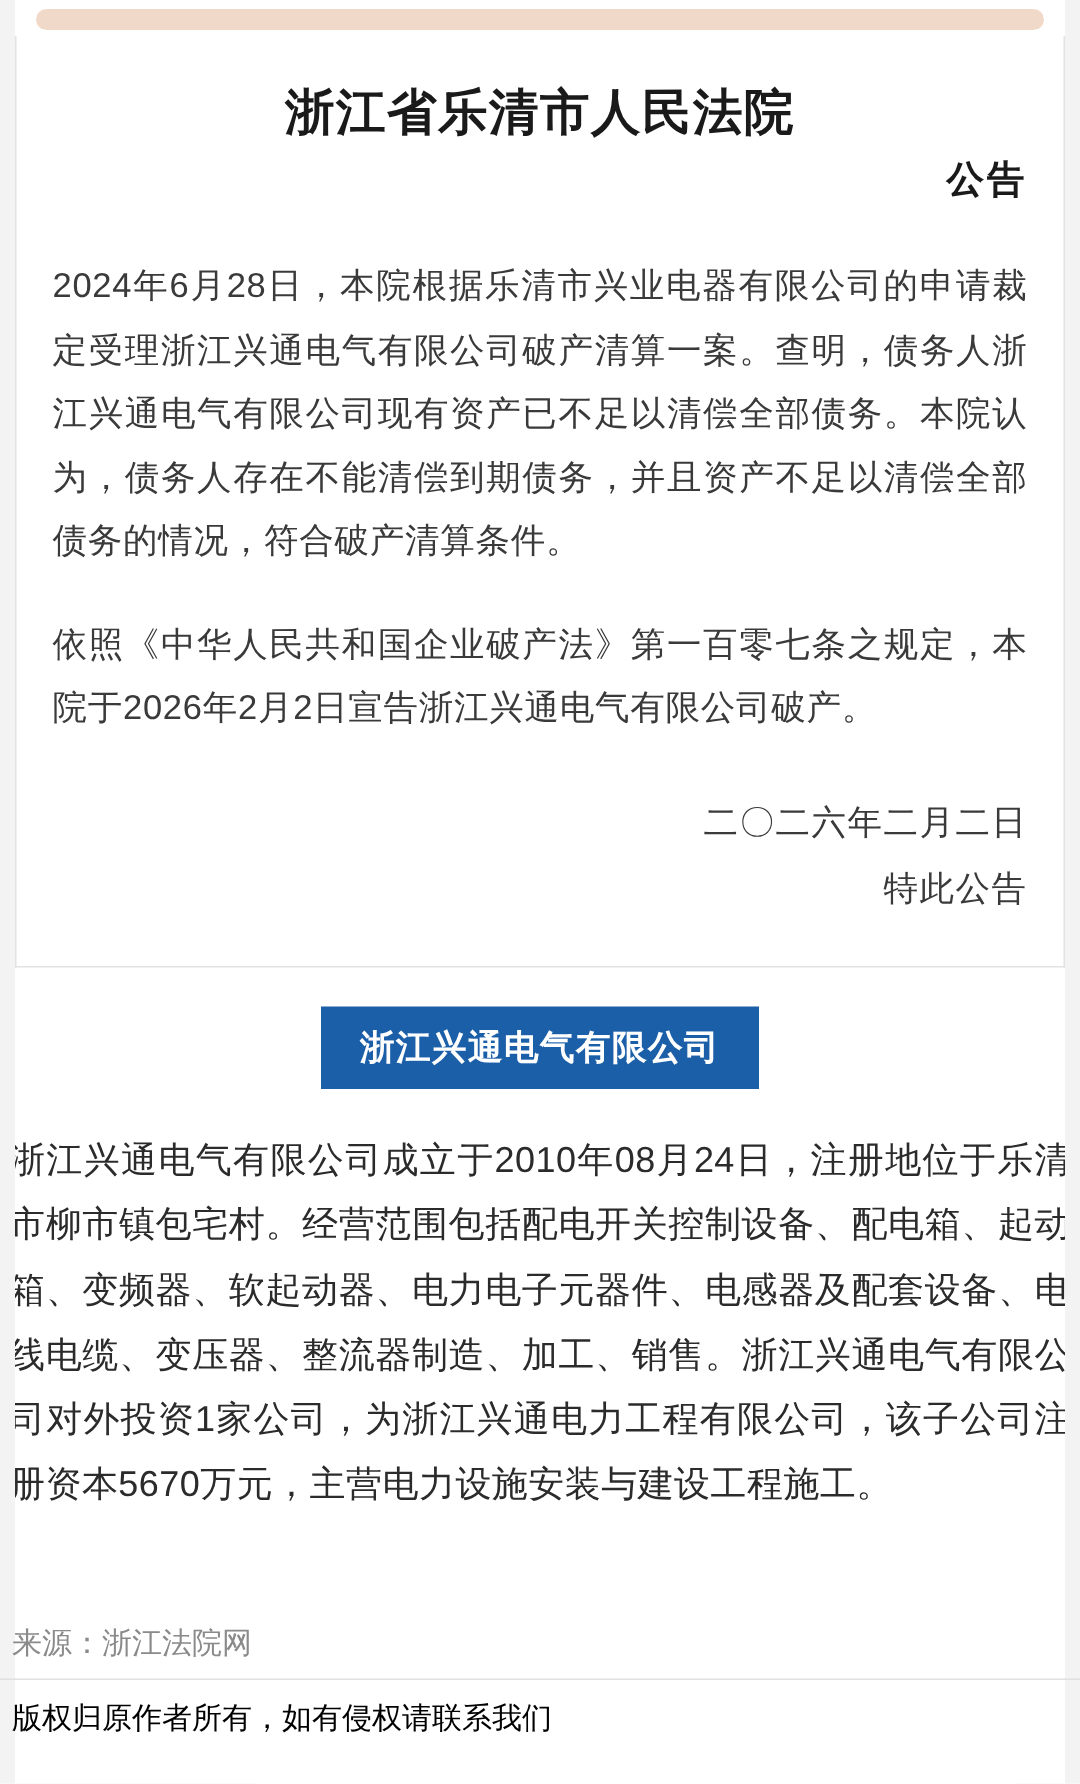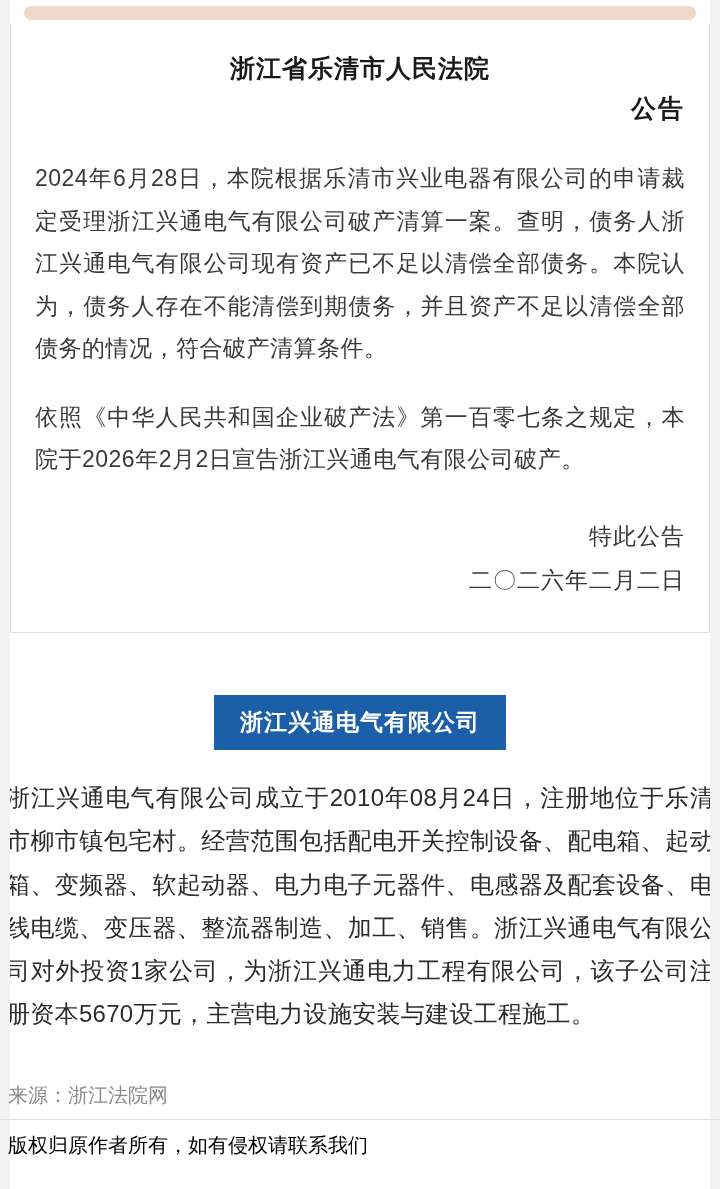--- a/index.html
+++ b/index.html
@@ -54,21 +54,21 @@
     position: relative;
     background: #ffffff;
     border: 1px solid #e2e2e2;
     border-top: none;
     margin-top: 12px;
     padding: 26px 24px 30px 24px;
     box-shadow: 0 0 0 0 rgba(0,0,0,0);
   }
   .notice-title {
     text-align: center;
-    font-size: 25px;
+    font-size: 33px;
     font-weight: bold;
     letter-spacing: 1px;
     color: #1a1a1a;
     line-height: 1.5;
   }
   .notice-subtitle {
     text-align: right;
     font-size: 25px;
     font-weight: bold;
     letter-spacing: 2px;
@@ -89,21 +89,21 @@
     margin-top: 34px;
     text-align: right;
     font-size: 23px;
     line-height: 1.9;
     color: #3a3a3a;
     letter-spacing: 1px;
   }
 
   
   .badge-row {
-    margin-top: 62px;
+    margin-top: 26px;
     text-align: center;
   }
   .company-badge {
     display: inline-block;
     background: #1b5fa8;
     color: #ffffff;
     font-size: 23px;
     font-weight: bold;
     letter-spacing: 1px;
     padding: 12px 26px;
@@ -165,22 +165,22 @@
     <div class="notice-card">
       <div class="notice-title">浙江省乐清市人民法院</div>
       <div class="notice-subtitle">公告</div>
 
       <div class="notice-body">
         <p>2024年6月28日，本院根据乐清市兴业电器有限公司的申请裁定受理浙江兴通电气有限公司破产清算一案。查明，债务人浙江兴通电气有限公司现有资产已不足以清偿全部债务。本院认为，债务人存在不能清偿到期债务，并且资产不足以清偿全部债务的情况，符合破产清算条件。</p>
         <p>依照《中华人民共和国企业破产法》第一百零七条之规定，本院于2026年2月2日宣告浙江兴通电气有限公司破产。</p>
       </div>
 
       <div class="notice-signoff">
+        <div>二〇二六年二月二日</div>
         <div>特此公告</div>
-        <div>二〇二六年二月二日</div>
       </div>
     </div>
   </div>
 
   <div class="badge-row">
     <span class="company-badge">浙江兴通电气有限公司</span>
   </div>
 
   <div class="company-desc">浙江兴通电气有限公司成立于2010年08月24日，注册地位于乐清市柳市镇包宅村。经营范围包括配电开关控制设备、配电箱、起动箱、变频器、软起动器、电力电子元器件、电感器及配套设备、电线电缆、变压器、整流器制造、加工、销售。浙江兴通电气有限公司对外投资1家公司，为浙江兴通电力工程有限公司，该子公司注册资本5670万元，主营电力设施安装与建设工程施工。</div>
 

